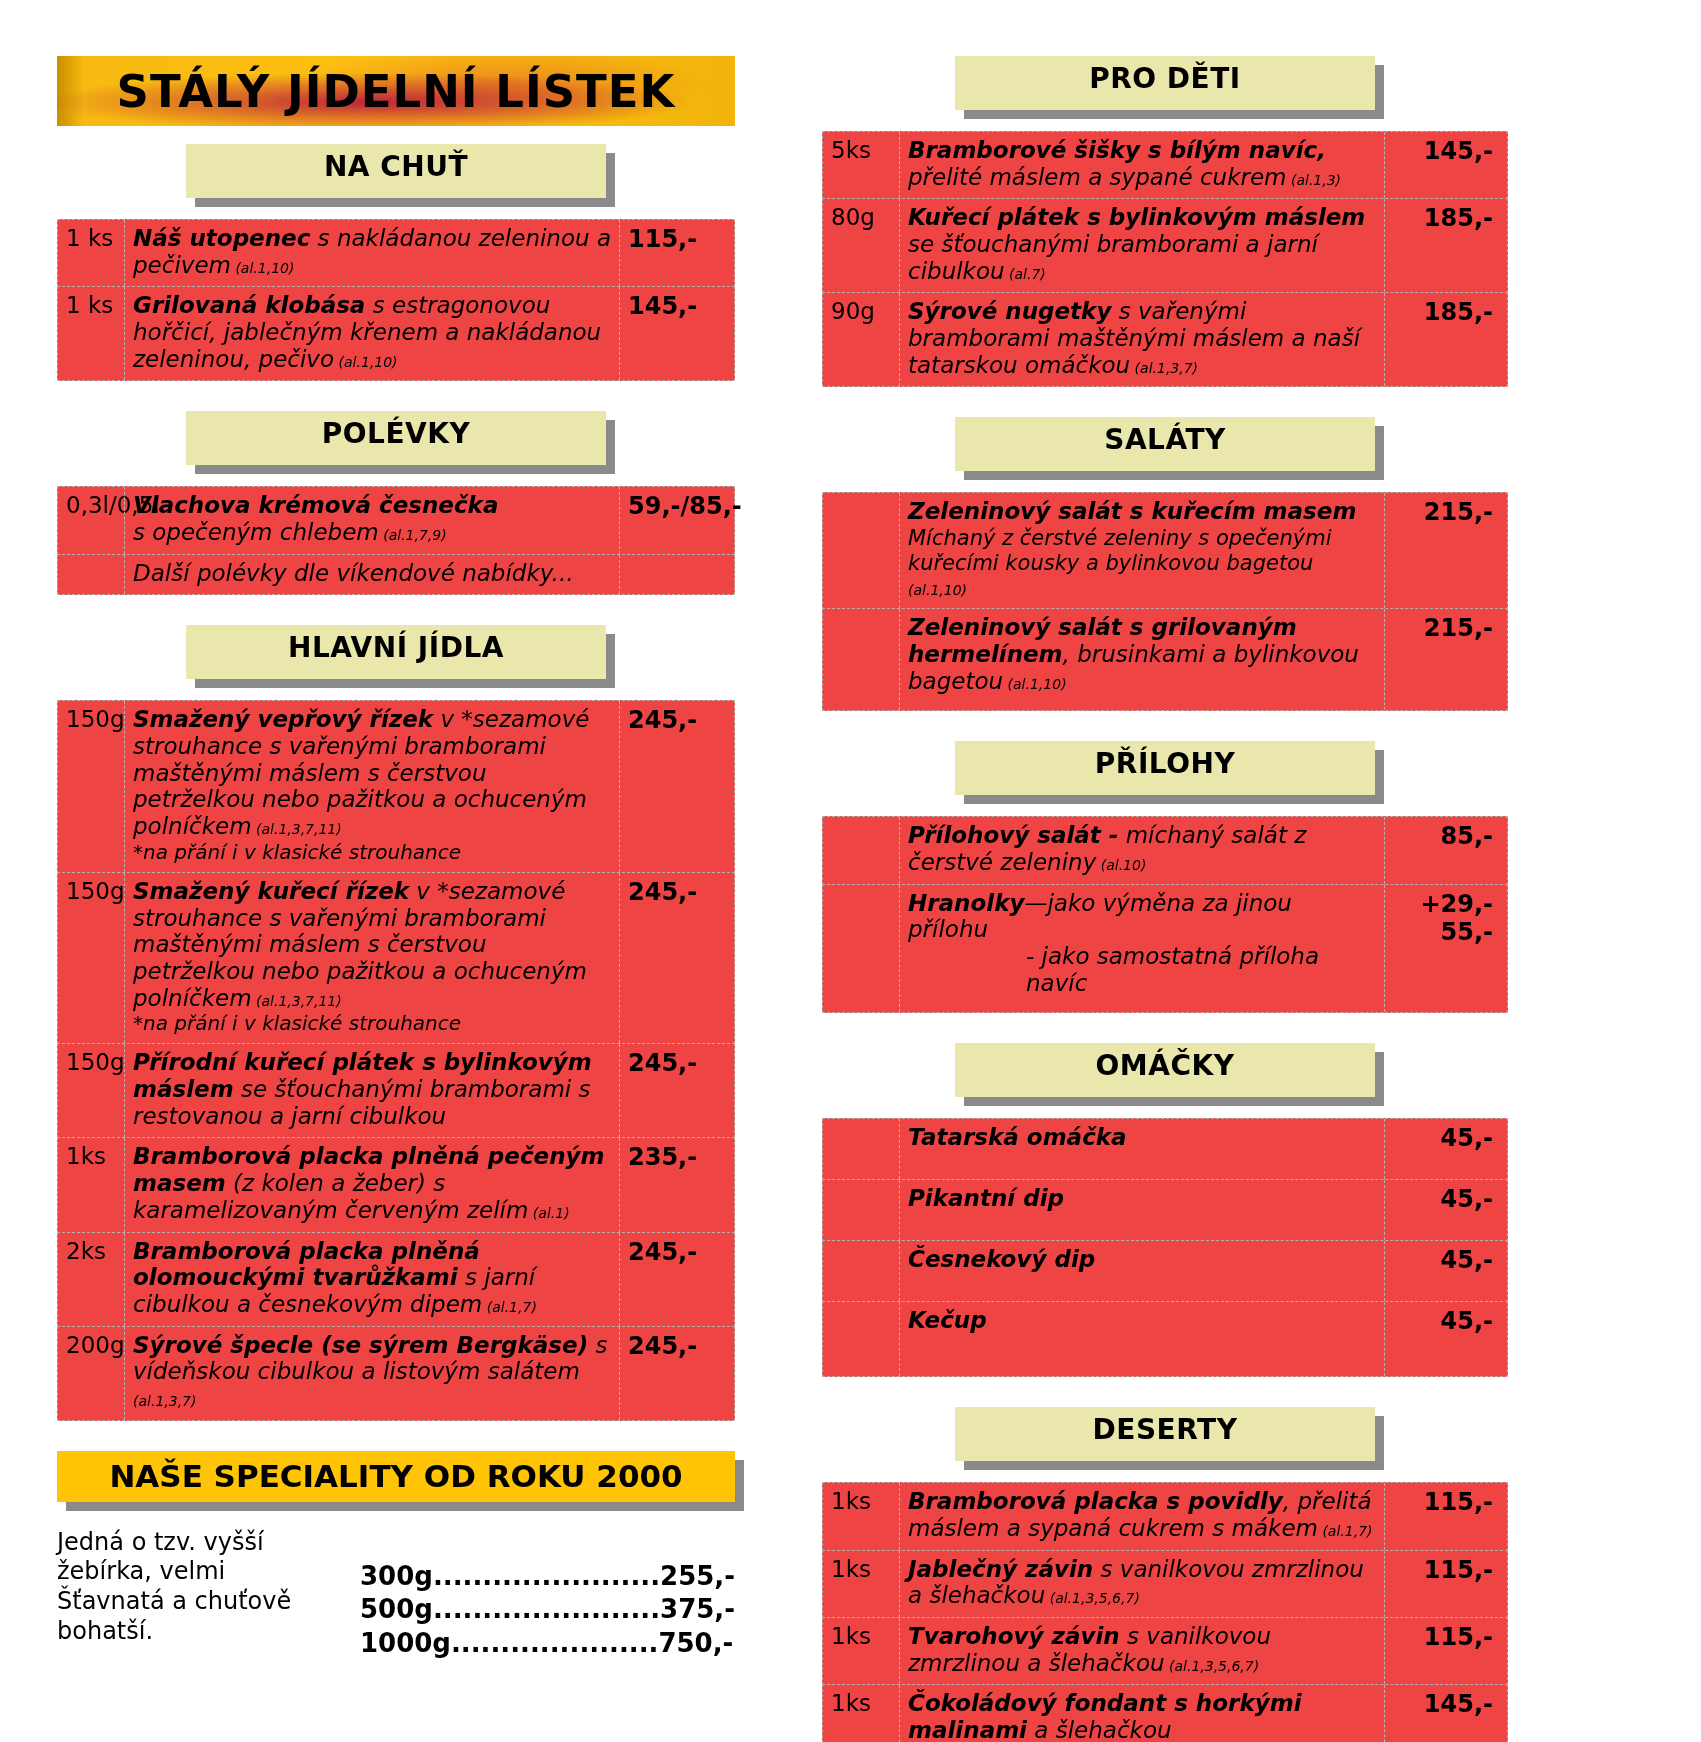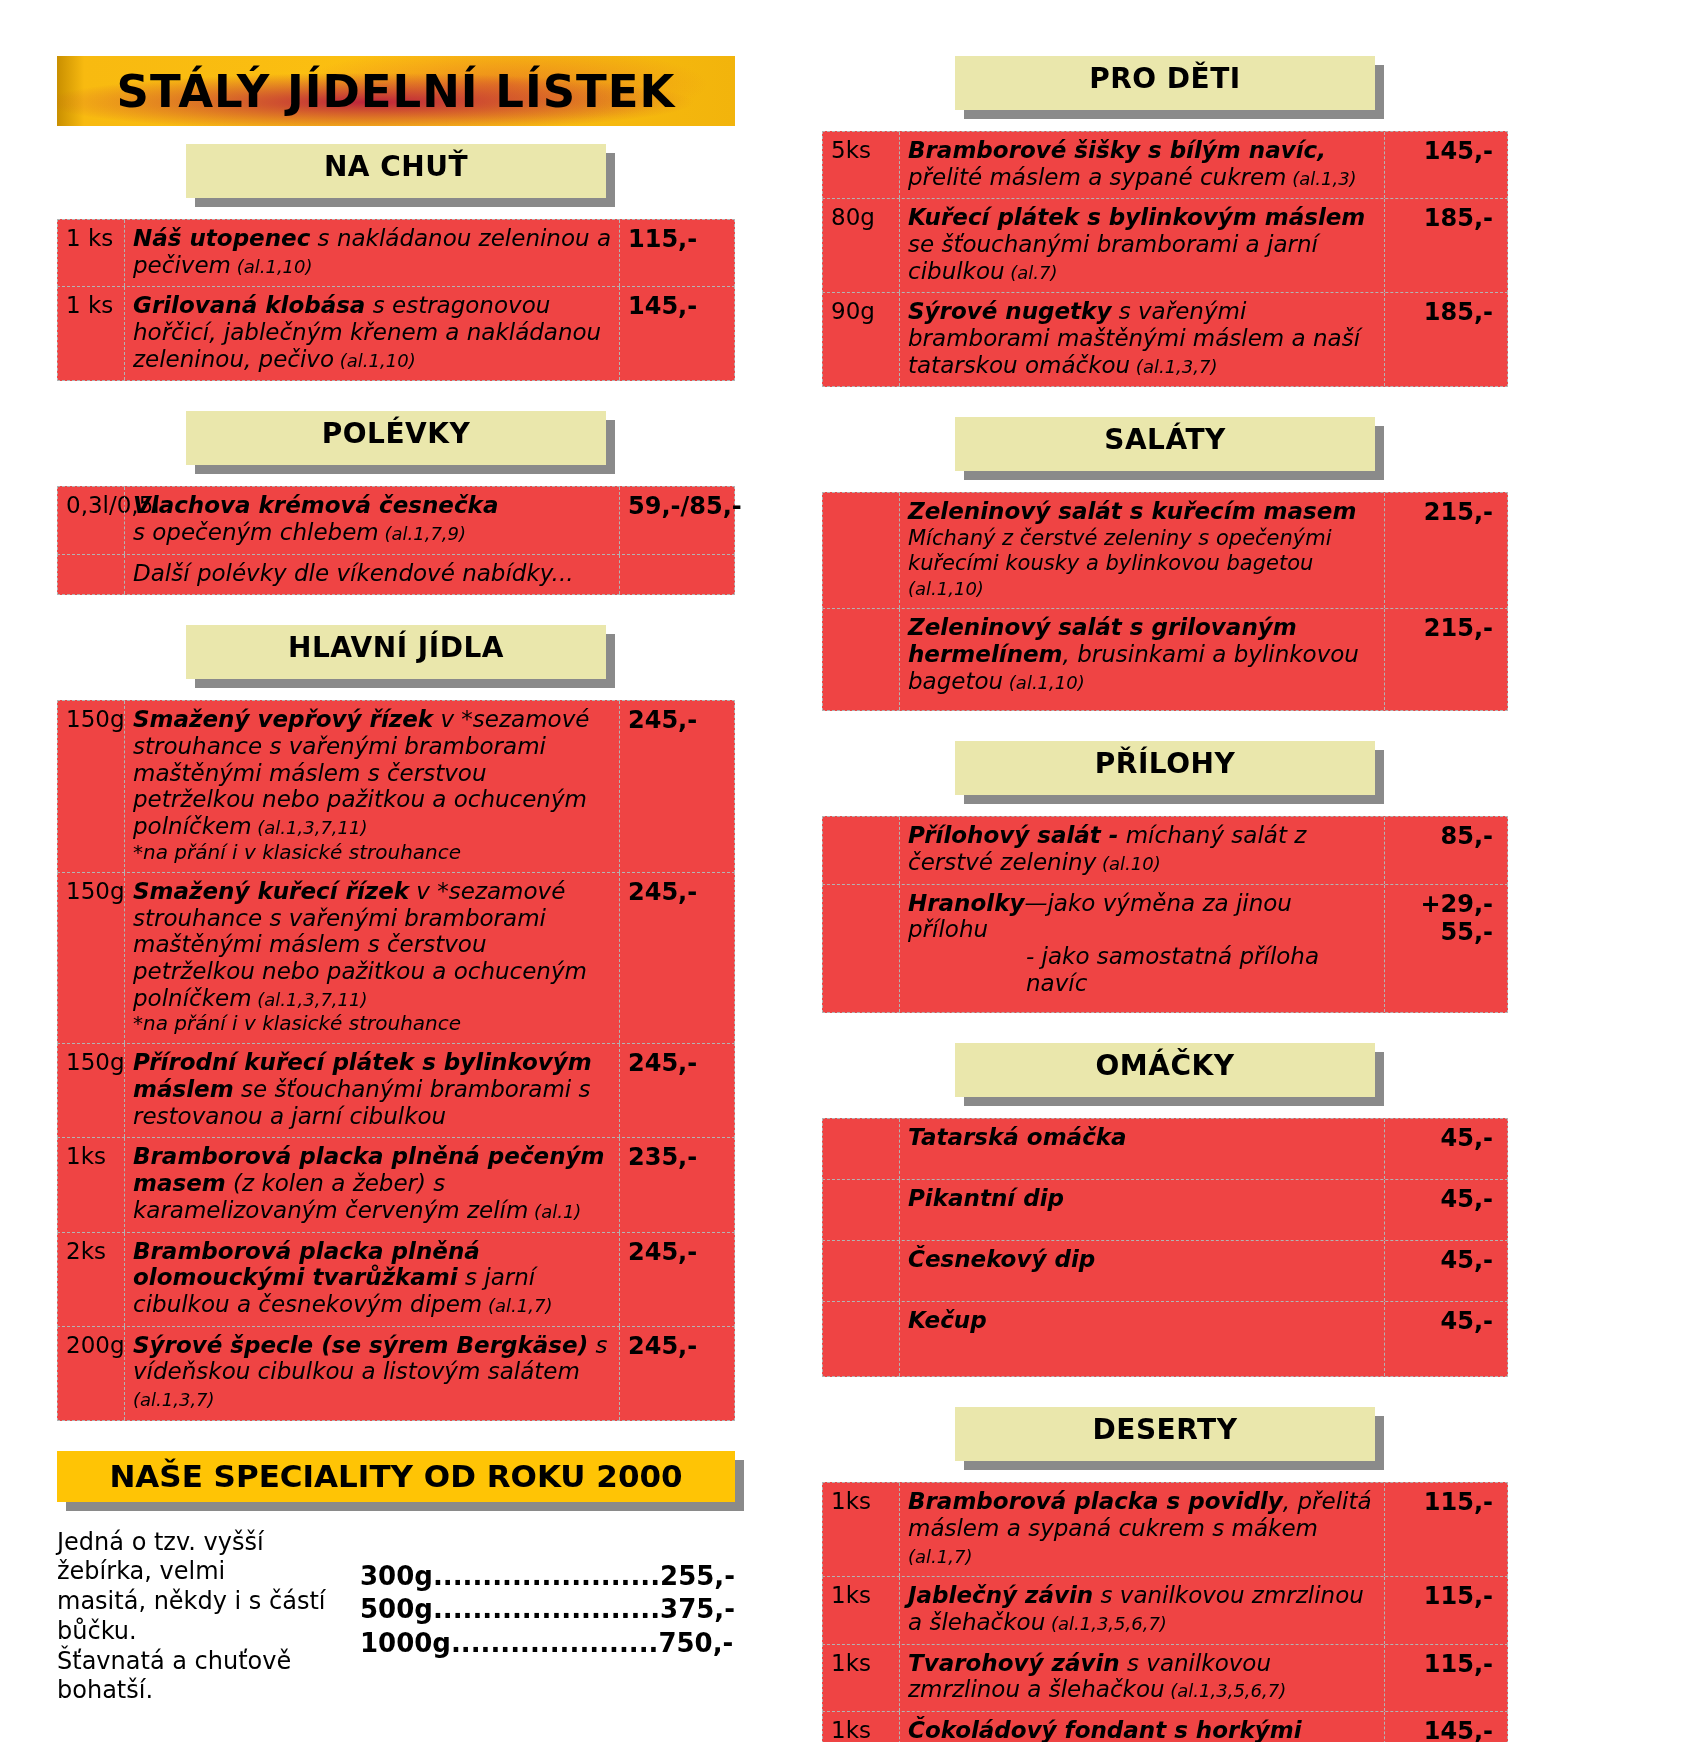--- a/index.html
+++ b/index.html
@@ -36,21 +36,21 @@
   .col-left .mrow{grid-template-columns:66px 1fr 114px;}
   .col-right .mrow{grid-template-columns:76px 1fr 122px;}
   .mrow > div{padding:5px 8px 8px;box-sizing:border-box;}
   .cell-qty{font-style:normal;font-size:23px;}
   .cell-desc{border-left:1px dashed #b3b3b3;border-right:1px dashed #b3b3b3;font-size:23px;line-height:1.16;}
   .cell-price{font-style:normal;font-weight:bold;font-size:24px;white-space:nowrap;}
   .col-left .cell-price{padding-left:8px;}
   .col-right .cell-price{text-align:right;padding-right:14px;}
   .nm{font-weight:bold;}
   .block{display:block;}
-  .al{font-size:18px;}
+  .al{font-size:14px;}
   .note{font-size:20px;margin-top:1px;}
   .sub{font-size:21px;line-height:1.18;margin-top:1px;display:block;}
   .indent2{padding-left:118px;display:block;}
   .tall{min-height:60px;}
   .taller{min-height:74px;}
   .padbot{padding-bottom:16px !important;}
 
   .spec{display:flex;margin:2px 0 0;}
   .spec-text{width:400px;font-size:24px;line-height:1.24;font-style:normal;}
   .spec-prices{margin-left:18px;font-weight:bold;font-size:26px;line-height:1.3;padding-top:32px;white-space:nowrap;}
@@ -126,21 +126,20 @@
         <div class="cell-desc"><span class="nm">Sýrové špecle (se sýrem Bergkäse)</span><span> s vídeňskou cibulkou a listovým salátem</span><span class="al"> (al.1,3,7)</span></div>
         <div class="cell-price">245,-</div>
       </div>
     </div>
 
     <div class="banner">NAŠE SPECIALITY OD ROKU 2000</div>
 
     <div class="spec">
       <div class="spec-text">
         <div>Jedná o tzv. vyšší žebírka, velmi</div>
-        <div>masitá, někdy i s částí bůčku.</div>
         <div>Šťavnatá a chuťově bohatší.</div>
 
       </div>
       <div class="spec-prices">
         <div>300g.......................255,-</div>
         <div>500g.......................375,-</div>
         <div>1000g.....................750,-</div>
       </div>
     </div>
 

